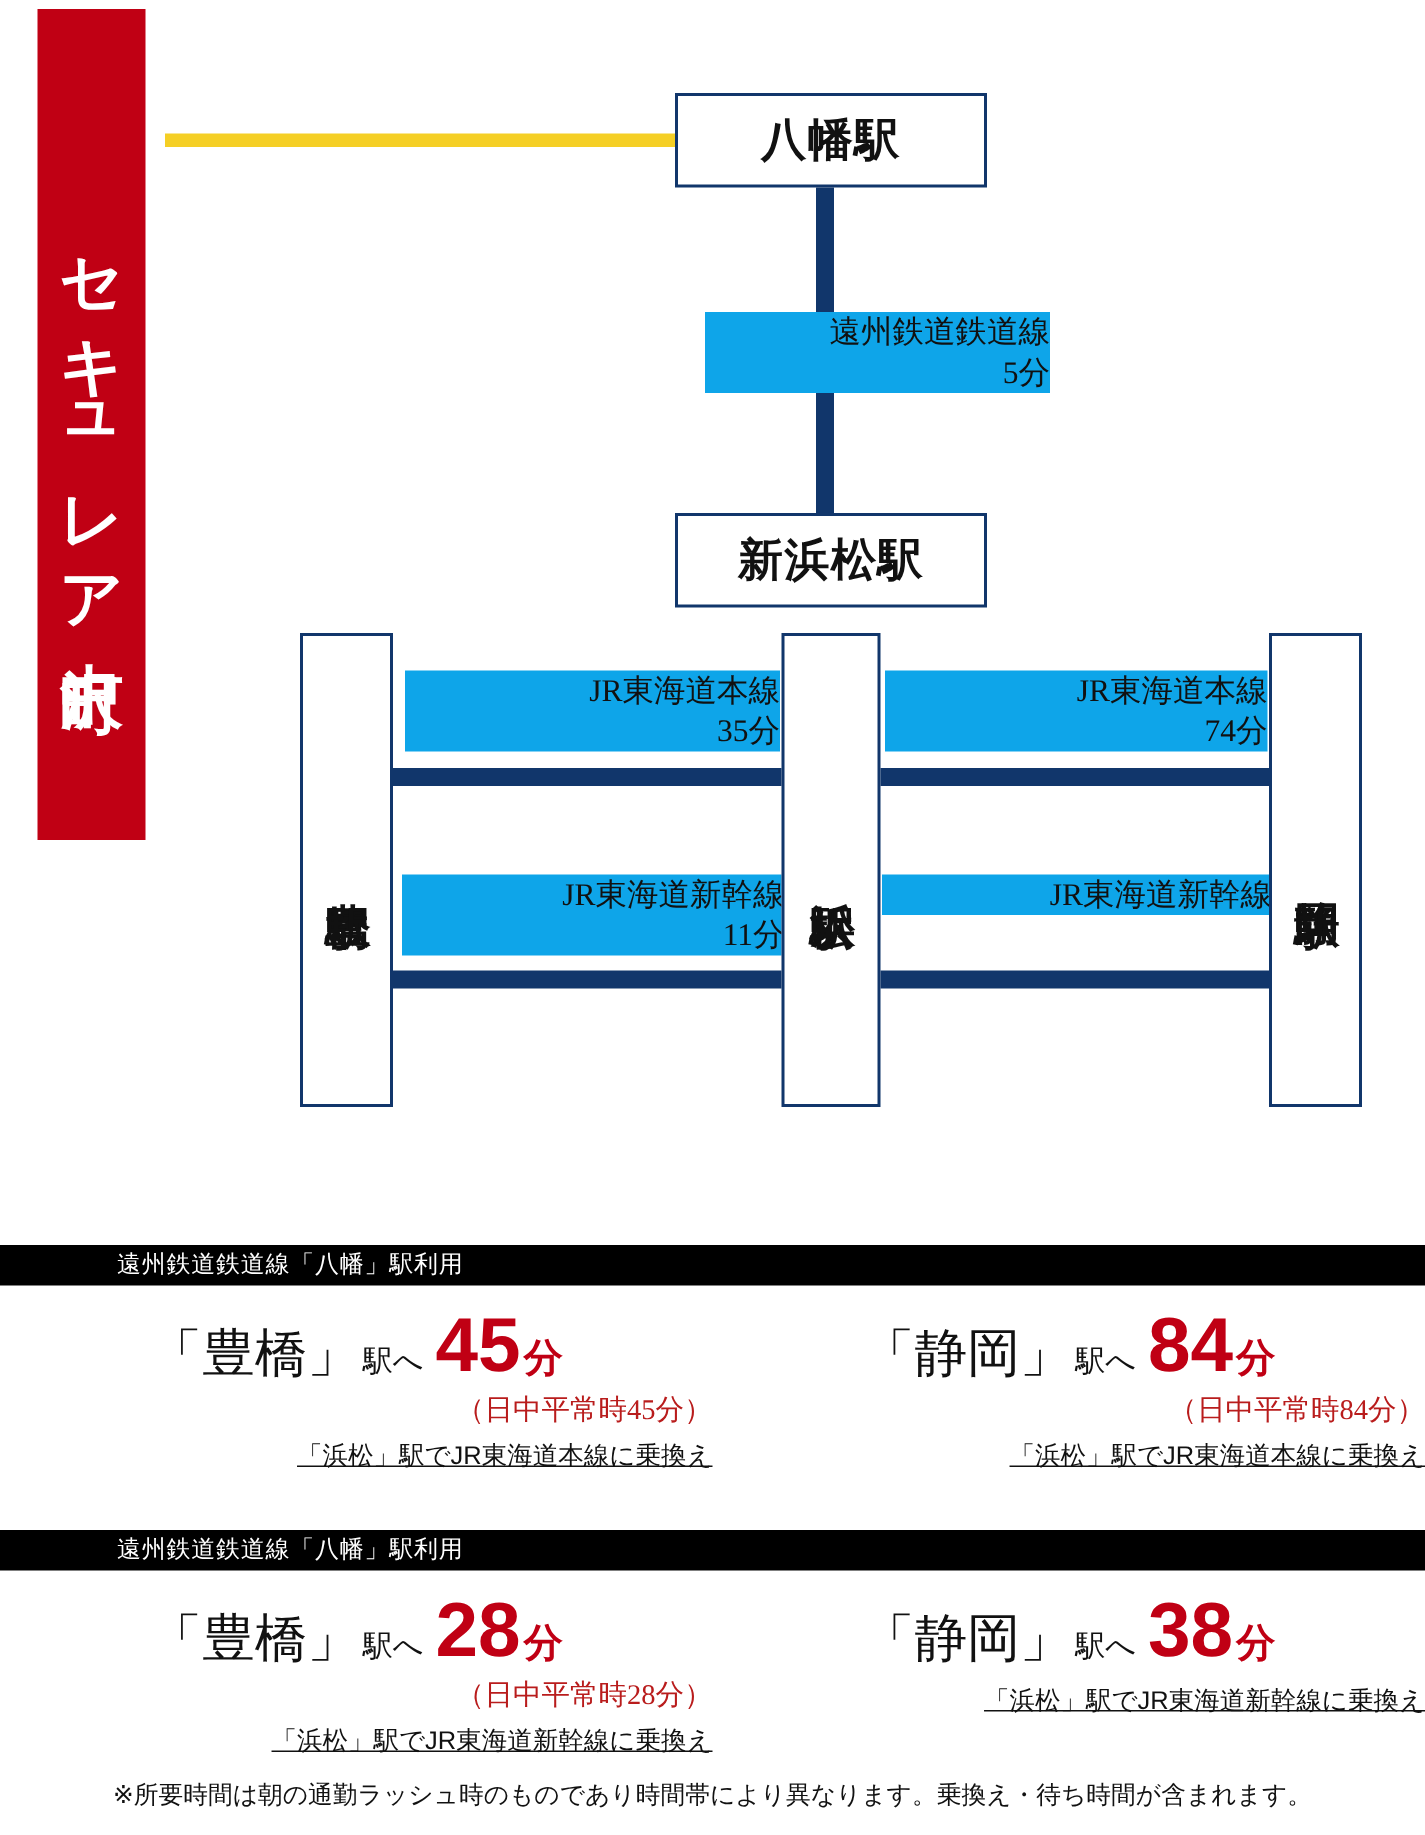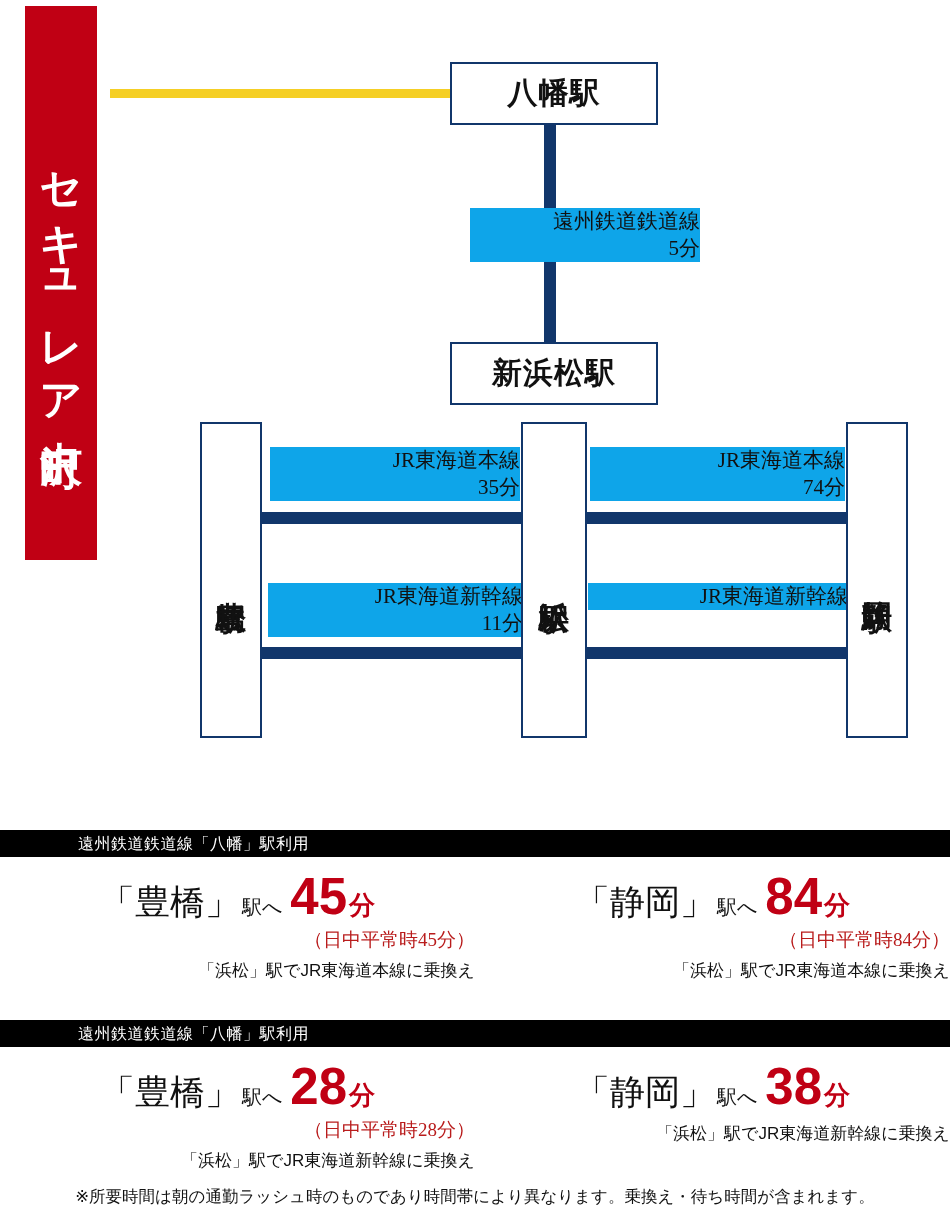--- a/index.html
+++ b/index.html
@@ -103,20 +103,21 @@
   .r-min{font-size:26px;font-weight:bold;color:#c00014;}
   .route-sub{
     font-size:19px;margin-top:1px;
     font-family:"Liberation Serif","DejaVu Serif",serif;
     color:#b91c1c;
   }
   .route-note{
     font-size:17px;margin-top:6px;
     font-family:"Liberation Sans","DejaVu Sans",sans-serif;
     color:#111111;
+    text-decoration:underline;
   }
   .footnote{
     position:absolute;left:0;top:1186px;width:950px;
     text-align:center;
     font-family:"Liberation Sans","DejaVu Sans",sans-serif;
     font-size:16.5px;color:#111111;
   }
 </style>
 </head>
 <body>

